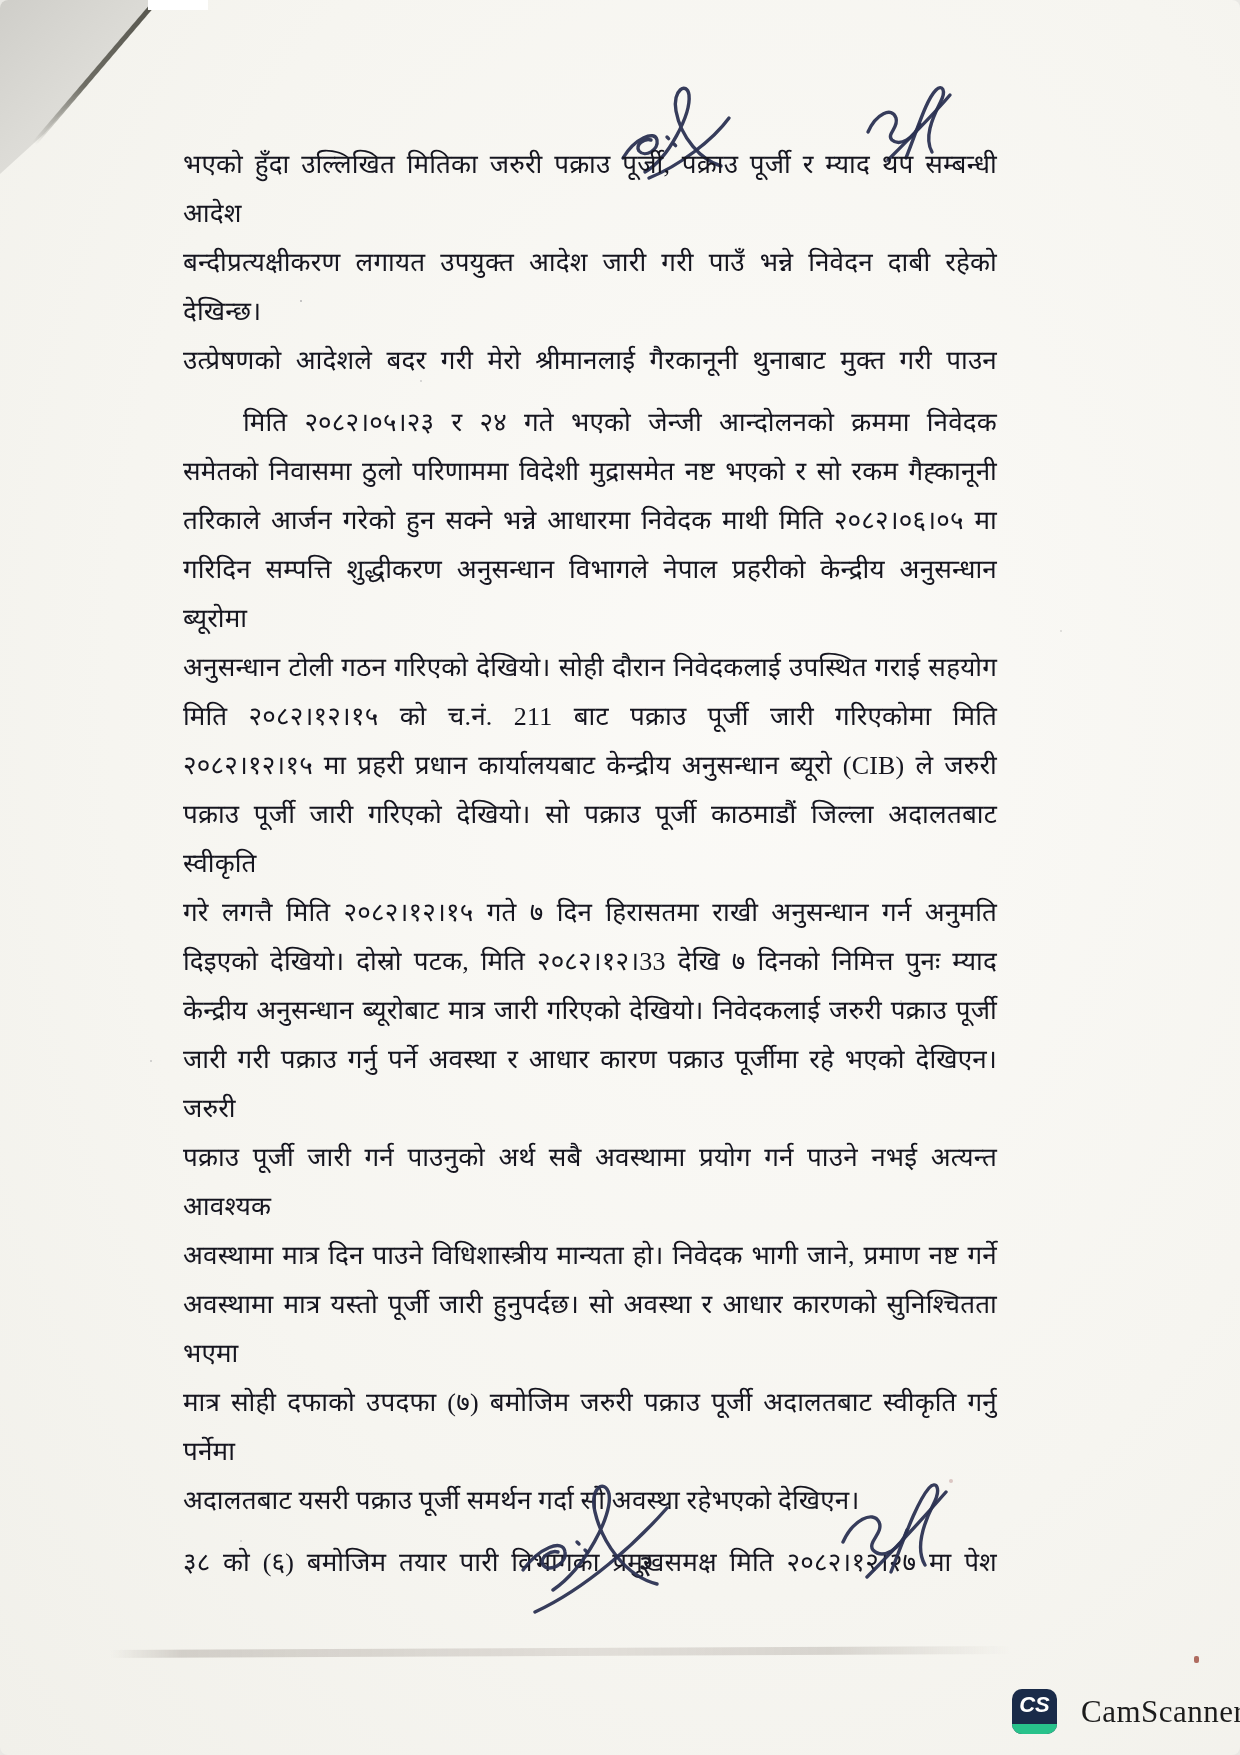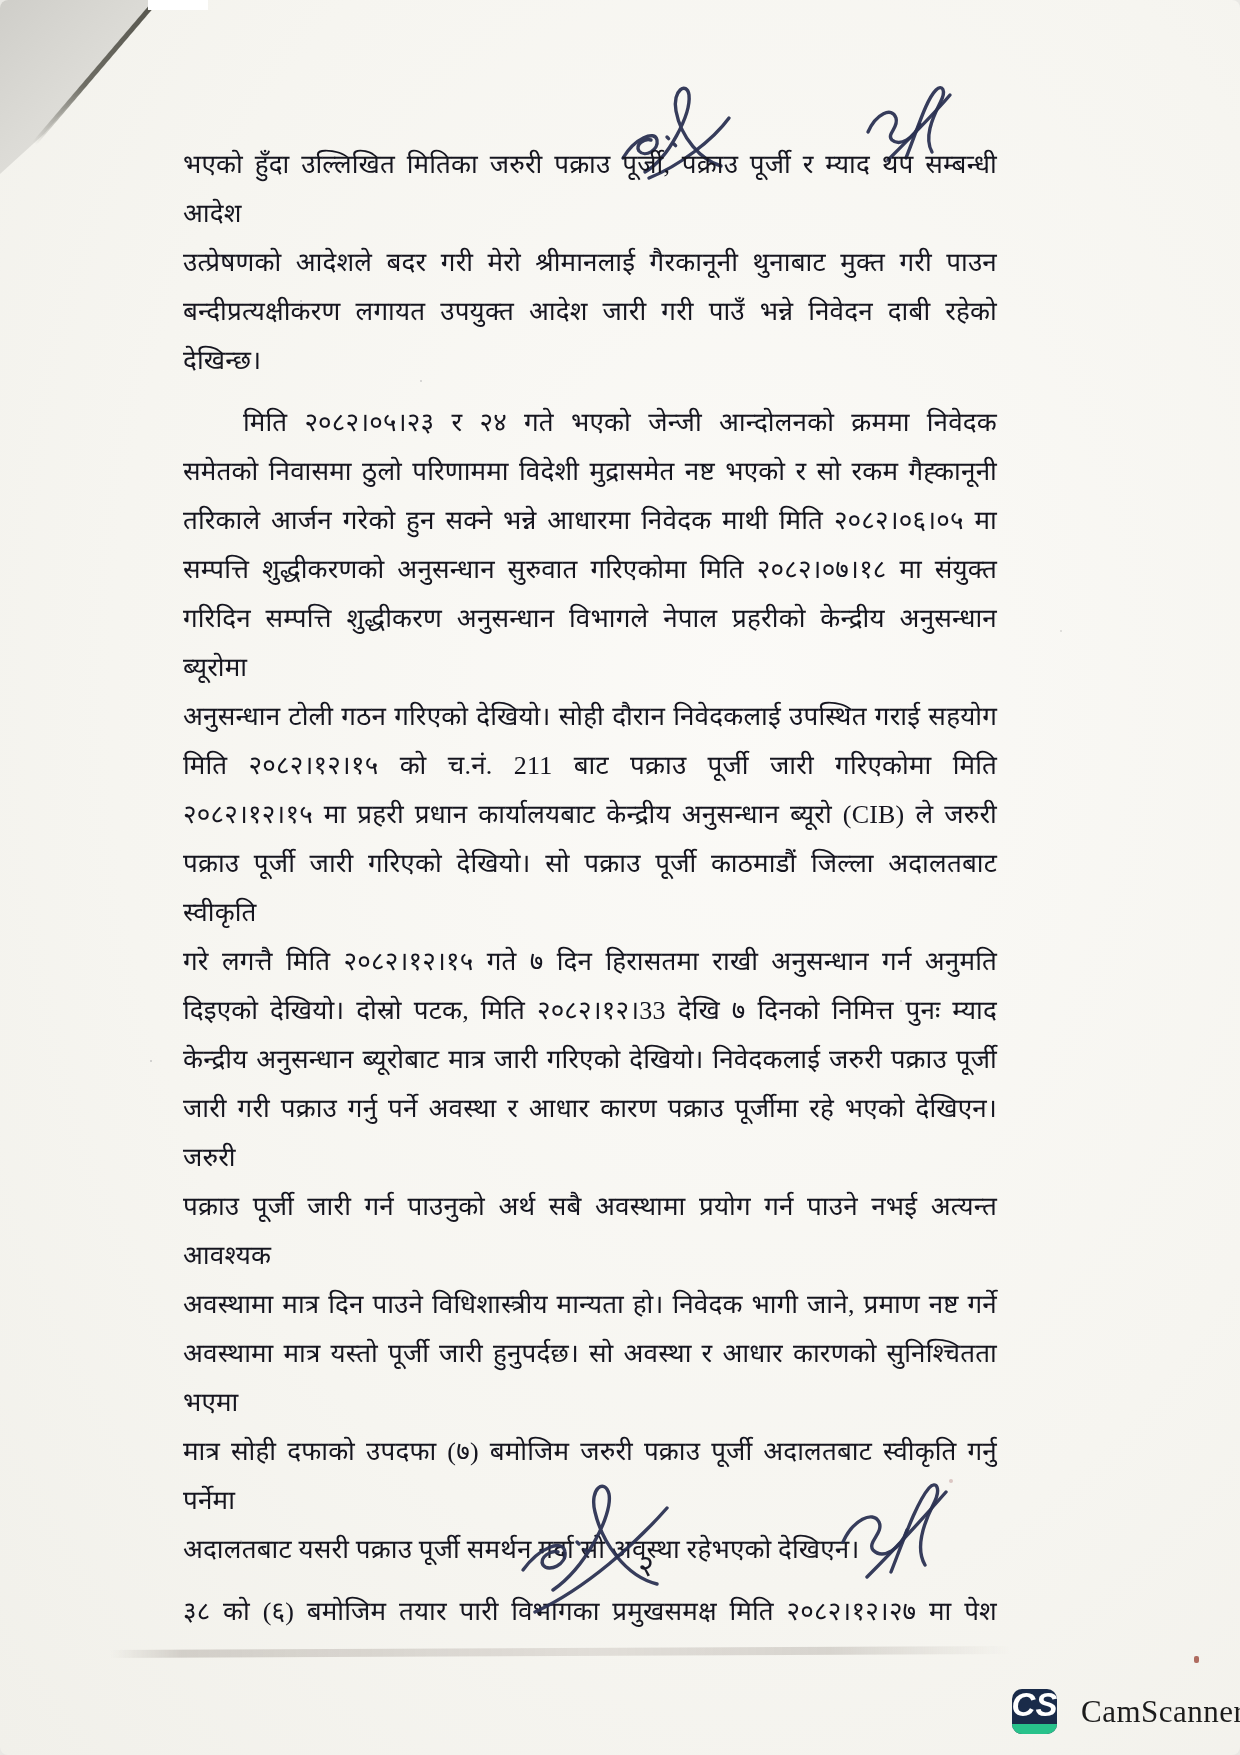--- a/index.html
+++ b/index.html
@@ -69,21 +69,21 @@
   
   .watermark{position:absolute;left:1012px;top:1689px;display:flex;align-items:center;}
   .cs-icon{
     position:relative;width:45px;height:45px;border-radius:10px;
     background:#1a2b49;overflow:hidden;flex:0 0 auto;
   }
   .cs-text{
     position:absolute;left:0;top:-3px;width:100%;height:38px;
     display:flex;align-items:center;justify-content:center;
     font-family:"Liberation Sans","DejaVu Sans",sans-serif;
-    font-weight:bold;font-size:33px;color:#ffffff;font-style:italic;
+    font-weight:bold;font-size:22px;color:#ffffff;font-style:italic;
   }
   .cs-strip{position:absolute;left:0;bottom:0;width:100%;height:10px;background:#28c28b;}
   .cs-label{
     margin-left:24px;font-family:"Liberation Serif","DejaVu Serif",serif;
     font-size:31px;color:#1c1c1c;letter-spacing:.5px;white-space:nowrap;
   }
 </style>
 </head>
 <body>
 
@@ -102,28 +102,27 @@
   </svg>
   <svg class="sig" style="left:862px;top:80px;" width="95" height="92" viewBox="0 0 95 92">
     <path d="M6 52 C14 34 30 26 34 38 C37 48 24 54 30 60 C38 67 52 58 58 44"></path>
     <path d="M44 78 C56 48 64 20 74 10 C80 4 85 10 78 23 C70 39 62 58 70 72"></path>
     <path d="M26 80 C48 58 72 34 88 15"></path>
   </svg>
 
   <div class="doc-body">
       <div class="para">
         <div class="line"><span class="seg">भएको हुँदा उल्लिखित मितिका जरुरी पक्राउ पूर्जी, पक्राउ पूर्जी र म्याद थप सम्बन्धी आदेश</span></div>
+        <div class="line"><span class="seg">बन्दीप्रत्यक्षीकरण लगायत उपयुक्त आदेश जारी गरी पाउँ भन्ने निवेदन दाबी रहेको देखिन्छ।</span></div>
         <div class="line"><span class="seg">उत्प्रेषणको आदेशले बदर गरी मेरो श्रीमानलाई गैरकानूनी थुनाबाट मुक्त गरी पाउन</span></div>
-        <div class="line"><span class="seg">बन्दीप्रत्यक्षीकरण लगायत उपयुक्त आदेश जारी गरी पाउँ भन्ने निवेदन दाबी रहेको देखिन्छ।</span></div>
       </div>
       <div class="para">
         <div class="line ind"><span class="seg">मिति २०८२।०५।२३ र २४ गते भएको जेन्जी आन्दोलनको क्रममा निवेदक</span></div>
         <div class="line"><span class="seg">समेतको निवासमा ठुलो परिणाममा विदेशी मुद्रासमेत नष्ट भएको र सो रकम गैह्कानूनी</span></div>
         <div class="line"><span class="seg">तरिकाले आर्जन गरेको हुन सक्ने भन्ने आधारमा निवेदक माथी मिति २०८२।०६।०५ मा</span></div>
-        <div class="line"><span class="seg">सम्पत्ति शुद्धीकरणको अनुसन्धान सुरुवात गरिएकोमा मिति २०८२।०७।१८ मा संयुक्त</span></div>
         <div class="line"><span class="seg">गरिदिन सम्पत्ति शुद्धीकरण अनुसन्धान विभागले नेपाल प्रहरीको केन्द्रीय अनुसन्धान ब्यूरोमा</span></div>
         <div class="line"><span class="seg">अनुसन्धान टोली गठन गरिएको देखियो। सोही दौरान निवेदकलाई उपस्थित गराई सहयोग</span></div>
         <div class="line"><span class="seg">मिति २०८२।१२।१५ को च.नं. 211 बाट पक्राउ पूर्जी जारी गरिएकोमा मिति</span></div>
         <div class="line"><span class="seg">२०८२।१२।१५ मा प्रहरी प्रधान कार्यालयबाट केन्द्रीय अनुसन्धान ब्यूरो (CIB) ले जरुरी</span></div>
         <div class="line"><span class="seg">पक्राउ पूर्जी जारी गरिएको देखियो। सो पक्राउ पूर्जी काठमाडौं जिल्ला अदालतबाट स्वीकृति</span></div>
         <div class="line"><span class="seg">गरे लगत्तै मिति २०८२।१२।१५ गते ७ दिन हिरासतमा राखी अनुसन्धान गर्न अनुमति</span></div>
         <div class="line"><span class="seg">दिइएको देखियो। दोस्रो पटक, मिति २०८२।१२।33 देखि ७ दिनको निमित्त पुनः म्याद</span></div>
         <div class="line"><span class="seg">केन्द्रीय अनुसन्धान ब्यूरोबाट मात्र जारी गरिएको देखियो। निवेदकलाई जरुरी पक्राउ पूर्जी</span></div>
         <div class="line"><span class="seg">जारी गरी पक्राउ गर्नु पर्ने अवस्था र आधार कारण पक्राउ पूर्जीमा रहे भएको देखिएन। जरुरी</span></div>
         <div class="line"><span class="seg">पक्राउ पूर्जी जारी गर्न पाउनुको अर्थ सबै अवस्थामा प्रयोग गर्न पाउने नभई अत्यन्त आवश्यक</span></div>

